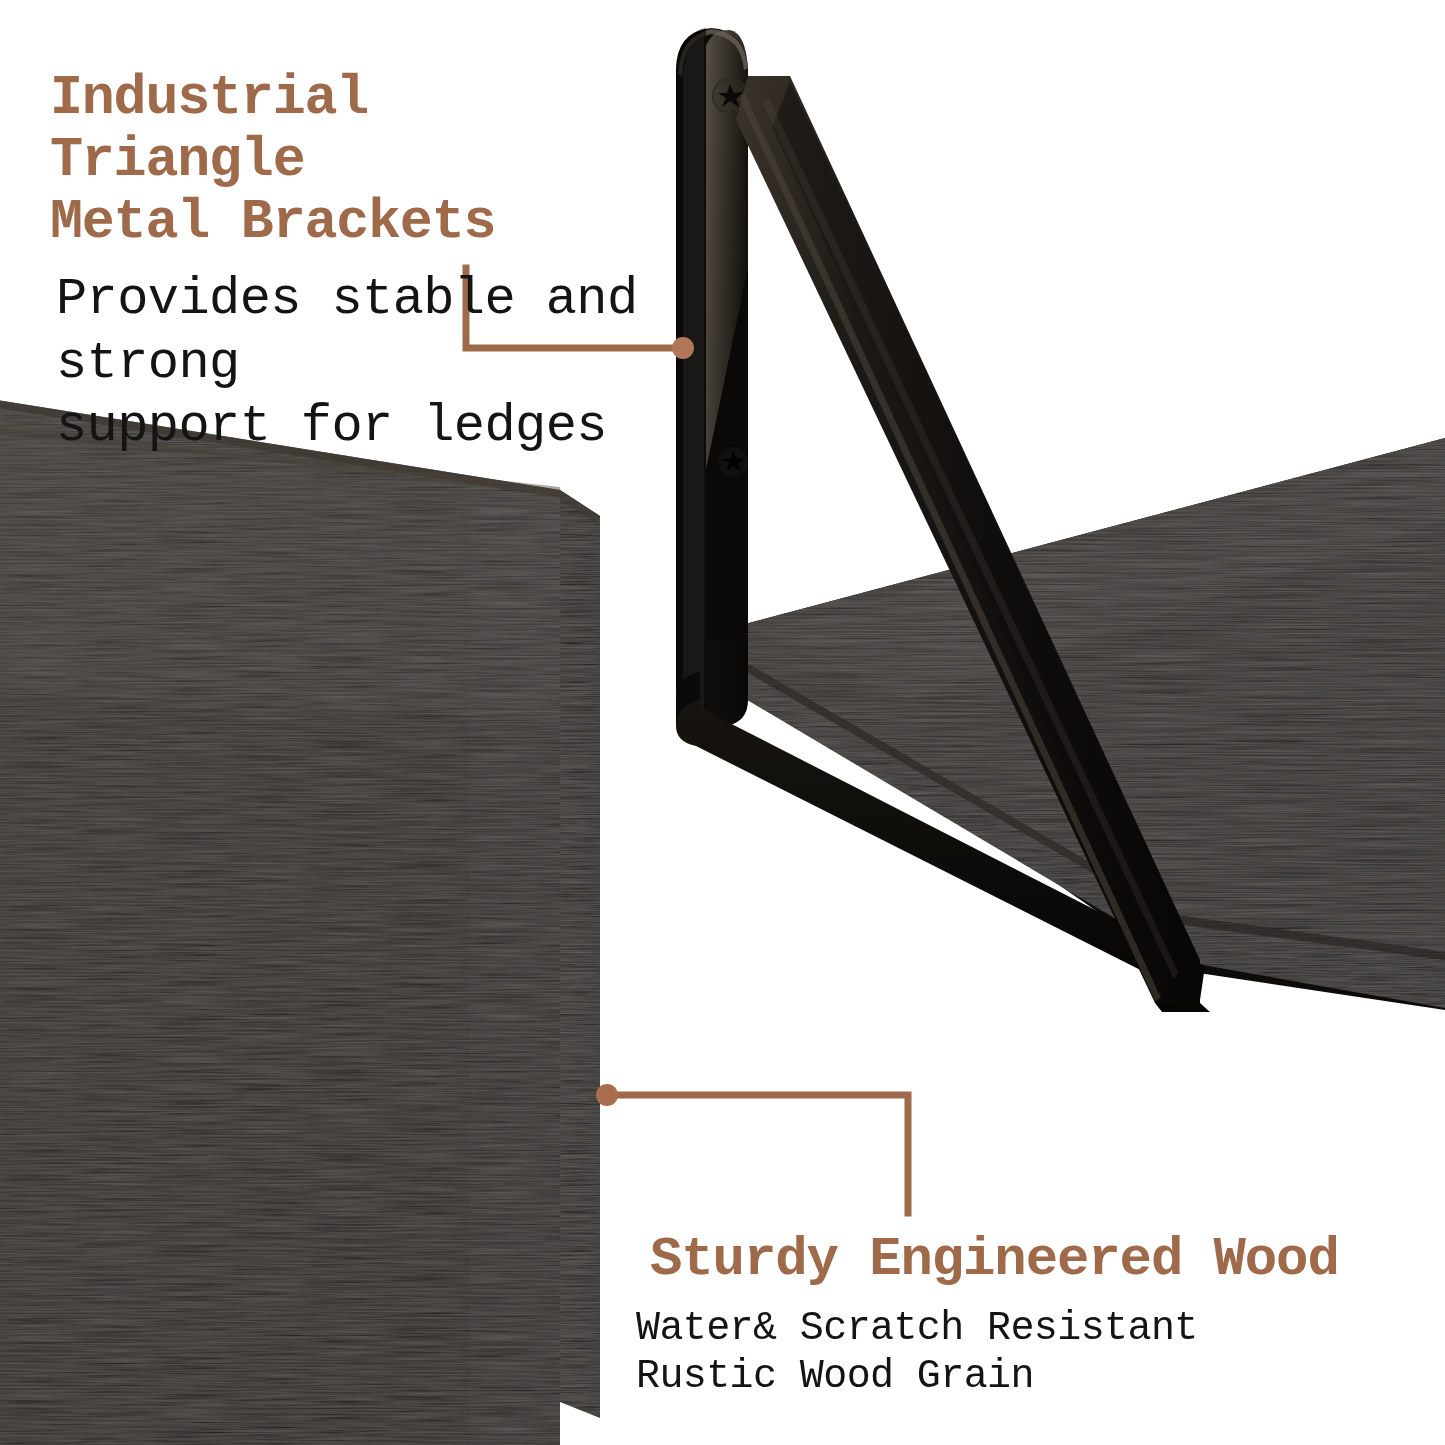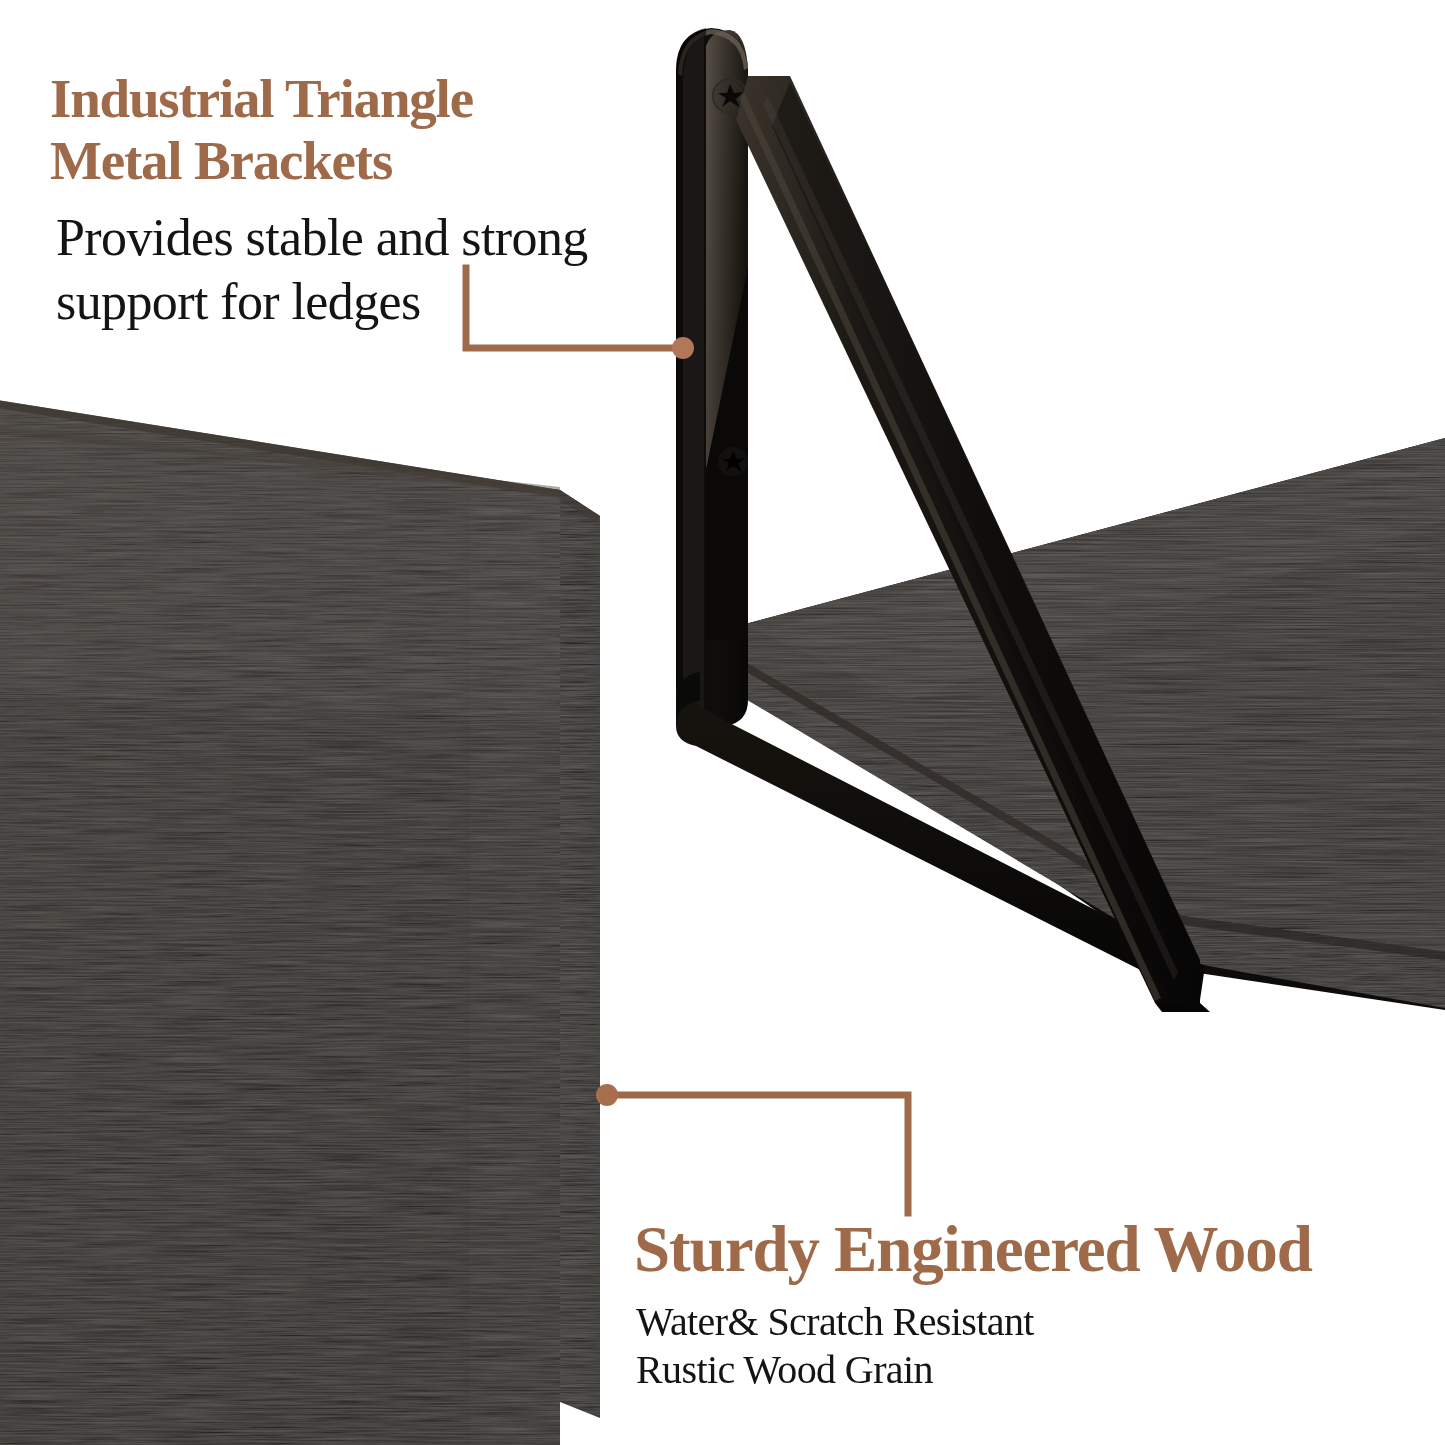--- a/index.html
+++ b/index.html
@@ -6,21 +6,21 @@
     margin: 0;
     padding: 0;
     background: #ffffff;
   }
   #stage {
     position: relative;
     width: 1445px;
     height: 1445px;
     background: #ffffff;
     overflow: hidden;
-    font-family: Liberation Serif, serif;
+    font-family: Liberation Mono, monospace;
     -webkit-font-smoothing: antialiased;
   }
 
   
   .callout-text { position: absolute; }
 
   #callout-top-text { left: 50px; top: 68px; width: 600px; }
   #callout-top-text .headline {
     font-size: 55px;
     font-weight: bold;
@@ -33,25 +33,25 @@
     font-size: 52px;
     font-weight: 400;
     line-height: 1.22;
     letter-spacing: -0.6px;
     margin: 14px 0 0 6px;
     white-space: pre-line;
   }
 
   #callout-bottom-text { left: 634px; top: 1214px; width: 800px; }
   #callout-bottom-text .headline {
-    font-size: 65px;
+    font-size: 54px;
     font-weight: bold;
     line-height: 1.1;
     letter-spacing: -1.1px;
-    margin: 0;
+    margin: 16px;
     white-space: pre-line;
   }
   #callout-bottom-text .subline {
     font-size: 40px;
     font-weight: 400;
     line-height: 1.2;
     letter-spacing: -0.6px;
     margin: 12px 0 11px 2px;
     white-space: pre-line;
   }

